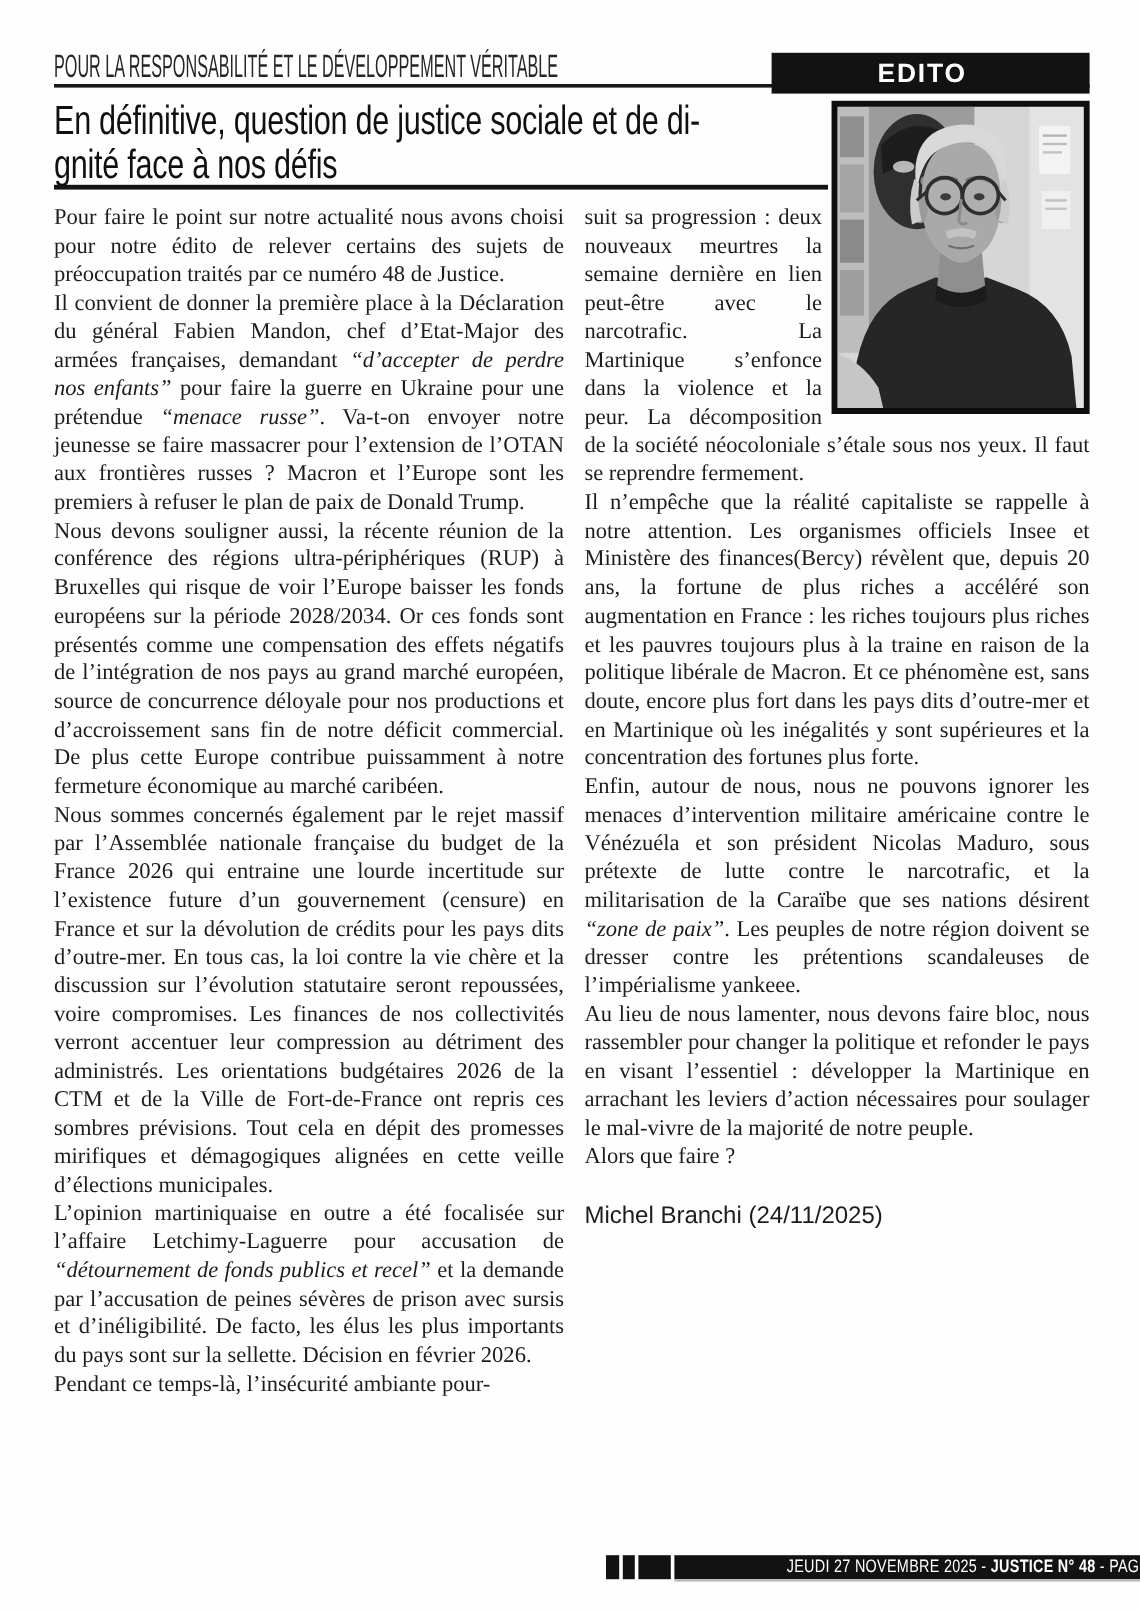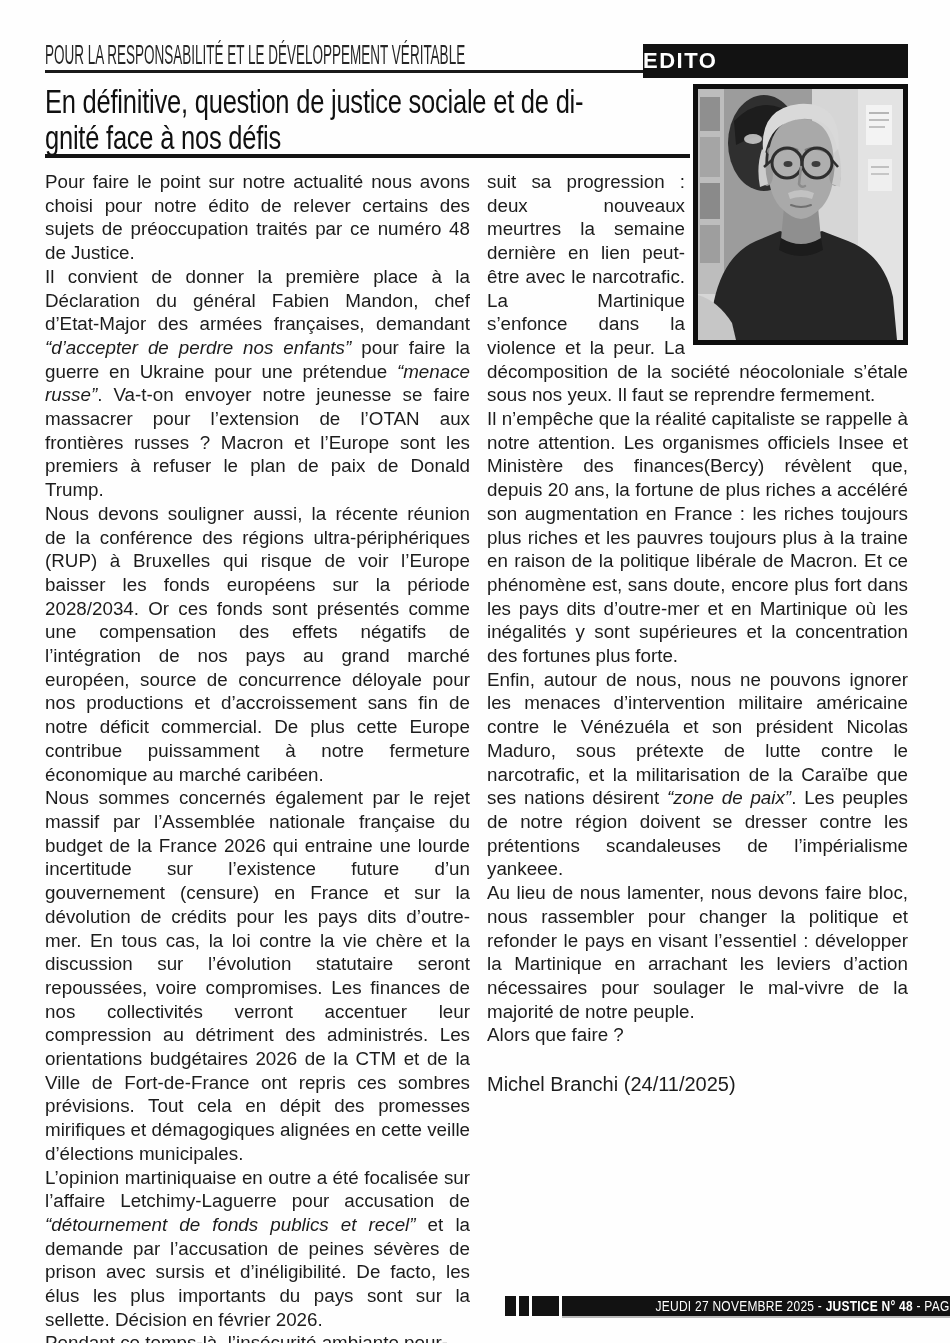--- a/index.html
+++ b/index.html
@@ -10,42 +10,42 @@
 
   
   .tagline {
     position:absolute; left:45px; top:42px; white-space:nowrap;
     font-size:27px; font-weight:400; color:#262626; letter-spacing:0;
     transform:scaleX(0.50); transform-origin:left top; line-height:27px;
   }
   .header-rule { position:absolute; left:45px; top:70px; width:863px; height:3px; background:#1a1a1a; }
   .edito-box {
     position:absolute; left:643px; top:44px; width:265px; height:34px; background:#121212;
-    display:flex; align-items:center; justify-content:flex-start; padding-right:14px; box-sizing:border-box;
+    display:flex; align-items:center; justify-content:center; padding-right:14px; box-sizing:border-box;
   }
   .edito-label { color:#ffffff; font-weight:700; font-size:22px; letter-spacing:1.5px; }
 
   
   .title { position:absolute; left:45px; top:83px; transform:scaleX(0.75); transform-origin:left top; }
   .title-line { font-size:34px; line-height:36px; white-space:nowrap; color:#101010; letter-spacing:-0.3px; font-weight:400; }
   .title-rule { position:absolute; left:45px; top:154px; width:645px; height:4px; background:#141414; }
 
   
   .photo-frame {
     position:absolute; left:693px; top:84px; width:215px; height:261px;
     border:5px solid #0e0e0e; box-sizing:border-box; background:#d6d6d6;
   }
   .photo-frame svg { display:block; width:100%; height:100%; }
 
   
   .columns { position:absolute; left:45px; top:170px; width:863px; display:flex; gap:17px; }
   .col { text-align:justify; font-size:18.8px; line-height:23.7px; color:#1c1c1c; }
   .col1 { width:425px; }
   .col2 { width:421px; }
-  .par { margin:0; padding:0; }
+  .par { margin:0; padding:0;font-family:Liberation Serif, serif; }
   .it { font-style:italic;margin-top:29px; }
   .bd { font-weight:700; }
   .wrap-spacer { float:right; width:223px; height:186px; }
   .signature { text-align:left; margin-top:26px; font-size:20px; }
 
   
   .footer-block { position:absolute; top:1296px; height:20px; background:#121212; }
   .fb1 { left:505px; width:11px; }
   .fb2 { left:519px; width:10px; }
   .fb3 { left:532px; width:27px; }

